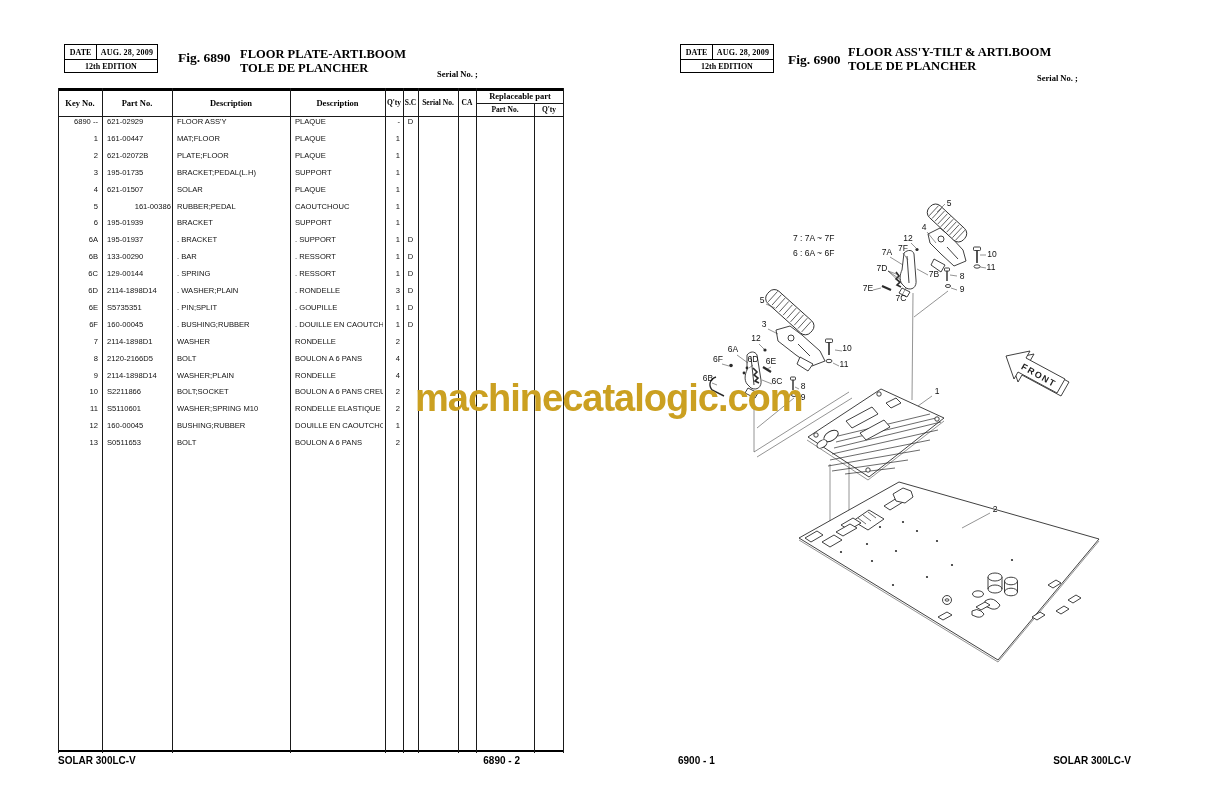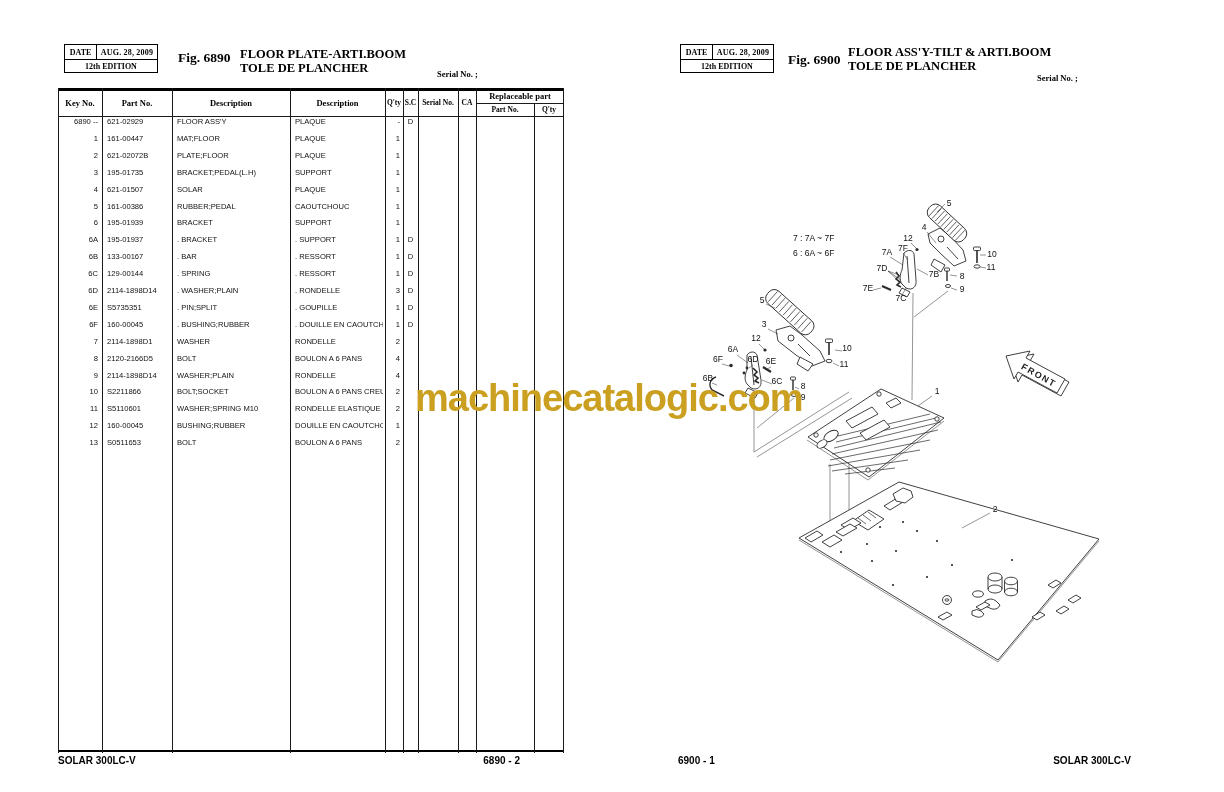--- a/index.html
+++ b/index.html
@@ -124,21 +124,21 @@
         <div class="trow" style="top: 67.6px;">
           <div class="tcell right" style="left: 0px; width: 40px;">4</div>
           <div class="tcell left" style="left: 49px; width: 64px;">621-01507</div>
           <div class="tcell left" style="left: 119px; width: 110px;">SOLAR</div>
           <div class="tcell left" style="left: 237px; width: 88px;">PLAQUE</div>
           <div class="tcell right" style="left: 327px; width: 15px;">1</div>
           <div class="tcell center" style="left: 345px; width: 15px;"></div>
         </div>
         <div class="trow" style="top: 84.5px;">
           <div class="tcell right" style="left: 0px; width: 40px;">5</div>
-          <div class="tcell left" style="left: 49px; width: 64px;">161-00386</div>
+          <div class="tcell left" style="left: 49px; width: 64px; text-align: right;">161-00386</div>
           <div class="tcell left" style="left: 119px; width: 110px;">RUBBER;PEDAL</div>
           <div class="tcell left" style="left: 237px; width: 88px;">CAOUTCHOUC</div>
           <div class="tcell right" style="left: 327px; width: 15px;">1</div>
           <div class="tcell center" style="left: 345px; width: 15px;"></div>
         </div>
         <div class="trow" style="top: 101.4px;">
           <div class="tcell right" style="left: 0px; width: 40px;">6</div>
           <div class="tcell left" style="left: 49px; width: 64px;">195-01939</div>
           <div class="tcell left" style="left: 119px; width: 110px;">BRACKET</div>
           <div class="tcell left" style="left: 237px; width: 88px;">SUPPORT</div>
@@ -148,21 +148,21 @@
         <div class="trow" style="top: 118.3px;">
           <div class="tcell right" style="left: 0px; width: 40px;">6A</div>
           <div class="tcell left" style="left: 49px; width: 64px;">195-01937</div>
           <div class="tcell left" style="left: 119px; width: 110px;">. BRACKET</div>
           <div class="tcell left" style="left: 237px; width: 88px;">. SUPPORT</div>
           <div class="tcell right" style="left: 327px; width: 15px;">1</div>
           <div class="tcell center" style="left: 345px; width: 15px;">D</div>
         </div>
         <div class="trow" style="top: 135.2px;">
           <div class="tcell right" style="left: 0px; width: 40px;">6B</div>
-          <div class="tcell left" style="left: 49px; width: 64px;">133-00167</div>
+          <div class="tcell left" style="left: 49px; width: 64px;">133-00290</div>
           <div class="tcell left" style="left: 119px; width: 110px;">. BAR</div>
           <div class="tcell left" style="left: 237px; width: 88px;">. RESSORT</div>
           <div class="tcell right" style="left: 327px; width: 15px;">1</div>
           <div class="tcell center" style="left: 345px; width: 15px;">D</div>
         </div>
         <div class="trow" style="top: 152.1px;">
           <div class="tcell right" style="left: 0px; width: 40px;">6C</div>
           <div class="tcell left" style="left: 49px; width: 64px;">129-00144</div>
           <div class="tcell left" style="left: 119px; width: 110px;">. SPRING</div>
           <div class="tcell left" style="left: 237px; width: 88px;">. RESSORT</div>

